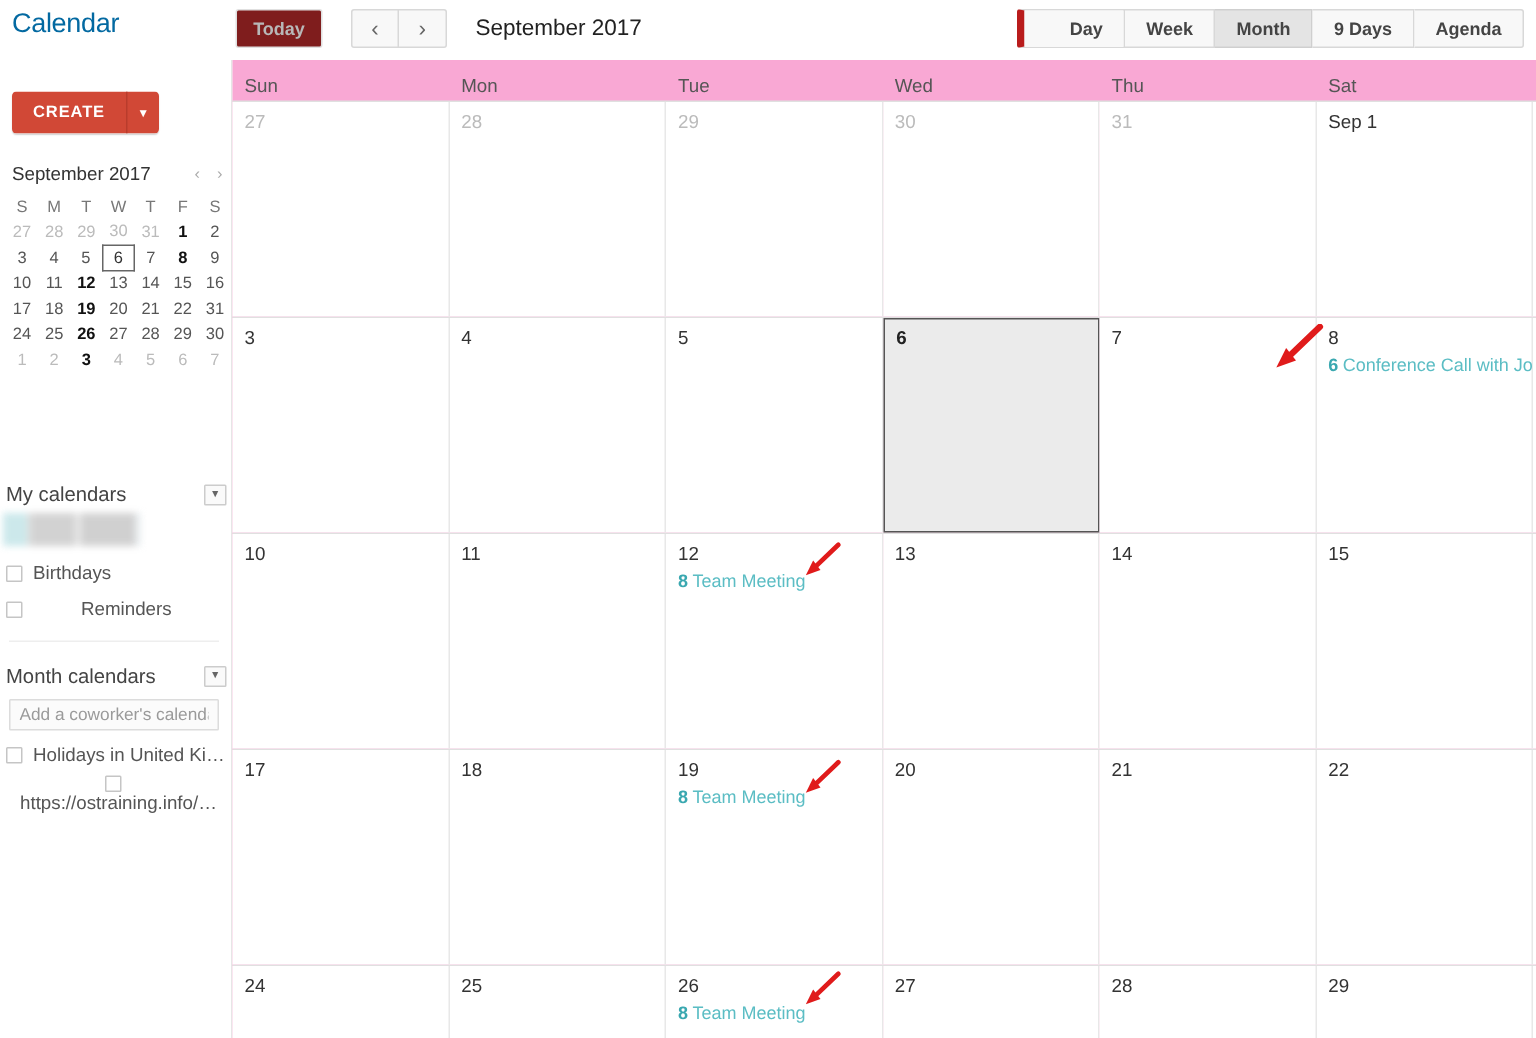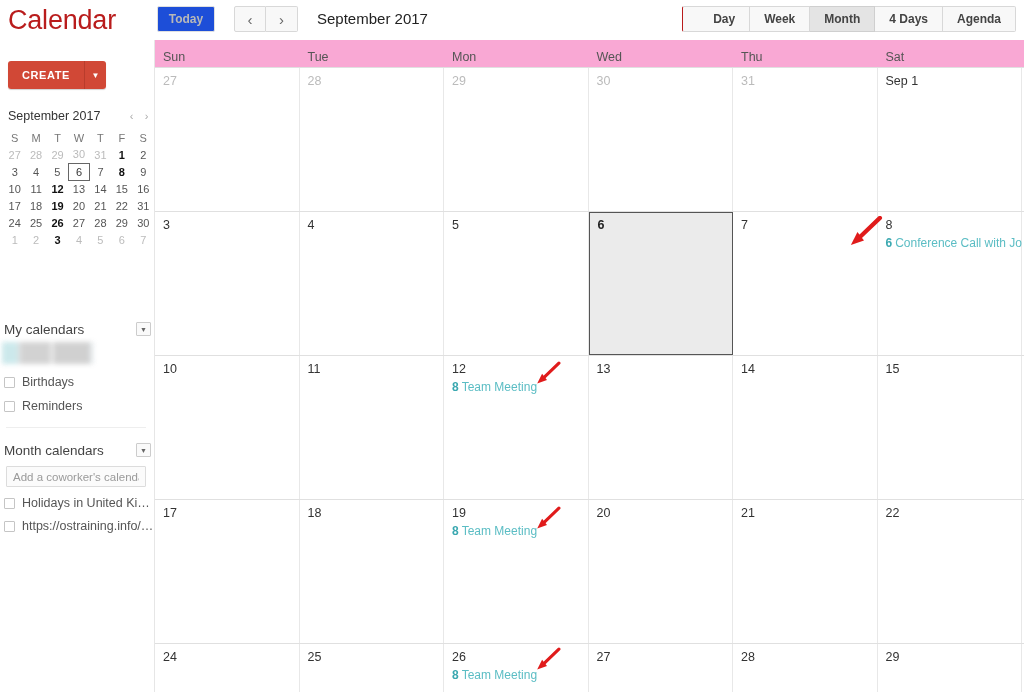--- a/index.html
+++ b/index.html
@@ -11,50 +11,50 @@
     overflow: hidden;
   }
 
   
   .topbar {
     position: absolute; left: 0; top: 0; width: 1024px; height: 40px;
     background: #fff;
   }
   .brand {
     position: absolute; left: 8px; top: 5px;
-    font-size: 27px; color: #b91c1c; font-weight: 400;
+    font-size: 18px; color: #0369a1; font-weight: 400;
     letter-spacing: -0.2px;
   }
   .btn {
     display: inline-flex; align-items: center; justify-content: center;
     border: 1px solid #d8d8d8; background: #f8f8f8;
     font-size: 12px; color: #444; font-weight: bold;
     height: 26px; cursor: pointer; user-select: none;
   }
   .today-btn {
     position: absolute; left: 157px; top: 6px; width: 58px; height: 26px;
-    color: #b8b8b8; background: #1d4ed8; border-color: #e0e0e0;
+    color: #b8b8b8; background: #7f1d1d; border-color: #e0e0e0;
     border-radius: 2px;
   }
   .navgrp {
     position: absolute; left: 234px; top: 6px; height: 26px;
     display: flex;
   }
   .navgrp .btn { width: 32px; border-radius: 0; font-weight: normal; font-size: 15px; color: #666;}
   .navgrp .btn:first-child { border-radius: 2px 0 0 2px; }
   .navgrp .btn:last-child { border-radius: 0 2px 2px 0; border-left: none; }
   .period-title {
     position: absolute; left: 317px; top: 10px;
     font-size: 15px; color: #222;
   }
   .viewgrp {
     position: absolute; right: 8px; top: 6px; height: 26px; display: flex;
   }
   .viewgrp .btn { border-radius: 0; border-left: none; padding: 0 14px; }
-  .viewgrp .btn:first-child { border-radius: 2px 0 0 2px; border-left: 1px solid #b91c1c; padding-left: 30px; }
+  .viewgrp .btn:first-child { border-radius: 2px 0 0 2px; border-left: 5px solid #b91c1c; padding-left: 30px; }
   .viewgrp .btn:last-child { border-radius: 0 2px 2px 0; }
   .viewgrp .btn.active { background: #e4e4e4; border-color: #cfcfcf; }
 
   
   .sidebar {
     position: absolute; left: 0; top: 49px; width: 172px; height: 652px;
     background: #fff;
   }
   .create-wrap {
     position: absolute; left: 8px; top: 12px; display: flex; height: 28px;
@@ -90,21 +90,21 @@
   }
   .mini th { color: #777; font-size: 11px; }
   .mini td.other { color: #bbb; }
   .mini td.bold { font-weight: bold; color: #111; }
   .mini td.today {
     border: 1px solid #666; font-weight: normal; color: #333;
   }
 
   .sec-head {
     position: absolute; left: 4px; font-size: 13.5px; color: #444;
-    display: flex; width: 147px;
+    display: flex; align-items: center; width: 147px;
   }
   .sec-head .lbl { flex: 1; }
   .caret-box {
     width: 15px; height: 14px; border: 1px solid #ccc; background: #fafafa;
     display: flex; align-items: center; justify-content: center;
     font-size: 7px; color: #666; cursor: pointer; border-radius: 1px;
   }
   .cal-row {
     position: absolute; left: 4px; display: flex; align-items: center;
     font-size: 12.5px; color: #555; height: 18px; width: 150px;
@@ -185,21 +185,21 @@
     <div class="btn">‹</div>
     <div class="btn">›</div>
   </div>
 
   <div class="period-title">September 2017</div>
 
   <div class="viewgrp" id="view-buttons">
       <div class="btn">Day</div>
       <div class="btn">Week</div>
       <div class="btn active">Month</div>
-      <div class="btn">4 Days</div>
+      <div class="btn">9 Days</div>
       <div class="btn">Agenda</div>
     </div>
 </div>
 
 <div class="sidebar">
 
   <div class="create-wrap">
     <div class="create-btn">CREATE</div>
     <div class="create-arrow">▼</div>
   </div>
@@ -285,50 +285,50 @@
     <span class="lbl">My calendars</span>
     <span class="caret-box">▼</span>
   </div>
 
   <div class="redacted"></div>
 
   <div class="cal-row" style="top:324px;">
     <span class="cal-chk"></span>
     <span>Birthdays</span>
   </div>
-  <div class="cal-row" style="top:348px;">
+  <div class="cal-row" style="top:348px;gap:32px;">
     <span class="cal-chk"></span>
     <span>Reminders</span>
   </div>
 
   <div class="divider" style="top:378px;"></div>
 
   <div class="sec-head" style="top:394px;">
     <span class="lbl">Month calendars</span>
     <span class="caret-box">▼</span>
   </div>
 
   <input class="addcal-input" type="text" placeholder="Add a coworker's calendar" style="">
 
   <div class="cal-row" style="top:445px;">
     <span class="cal-chk"></span>
     <span>Holidays in United Ki…</span>
   </div>
-  <div class="cal-row" style="top:468px;">
+  <div class="cal-row" style="top:468px;flex-direction:column;">
     <span class="cal-chk"></span>
     <span>https://ostraining.info/…</span>
   </div>
 </div>
 <div class="sidebar-vline"></div>
 
 <div class="grid-area">
   <div class="dow-row" id="dow-row">
       <div class="dow">Sun</div>
+      <div class="dow">Mon</div>
       <div class="dow">Tue</div>
-      <div class="dow">Mon</div>
       <div class="dow">Wed</div>
       <div class="dow">Thu</div>
       <div class="dow">Sat</div>
     </div>
   <div class="weeks" id="weeks">
       <div class="week">
         <div class="day out">
           <div class="daynum">27</div>
         </div>
         <div class="day out">

